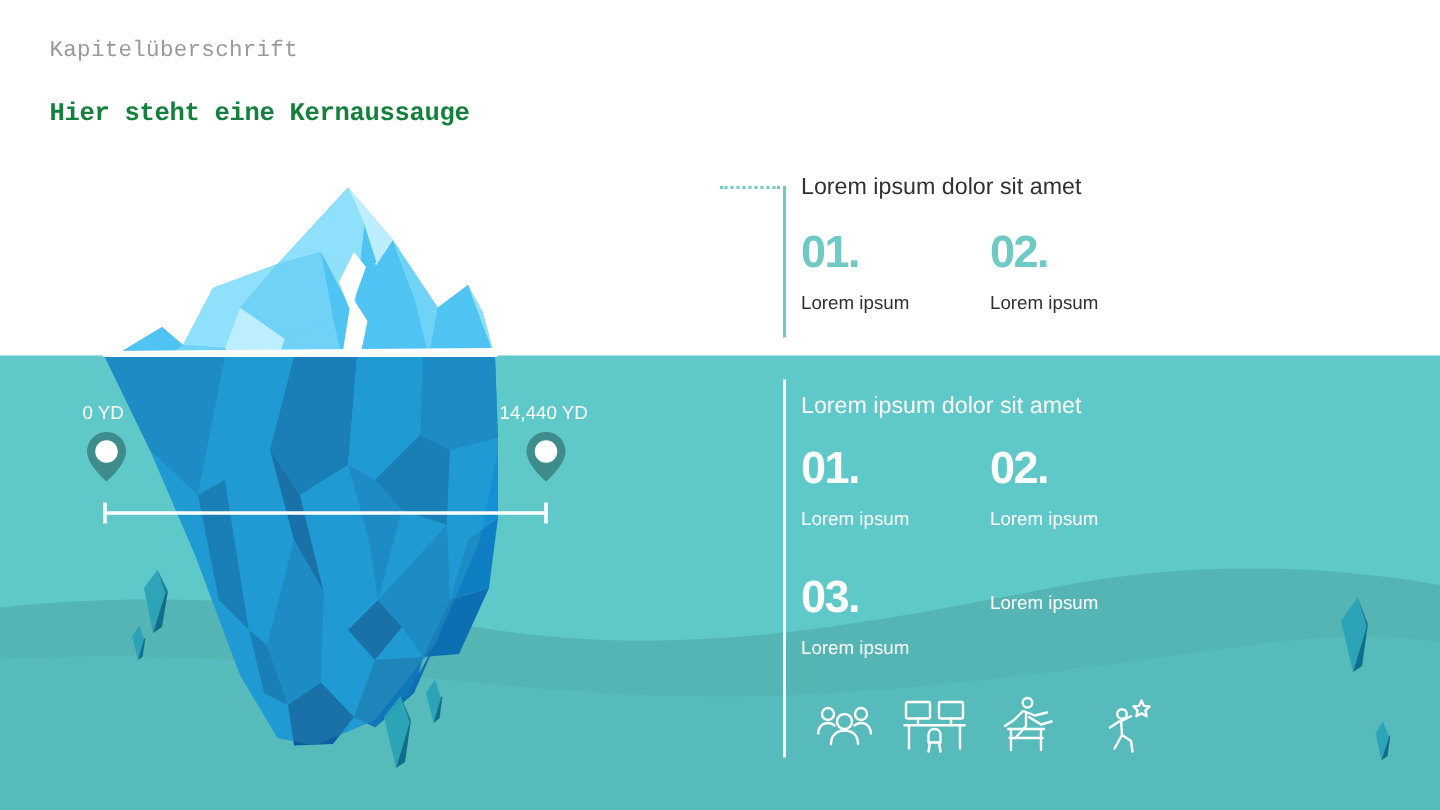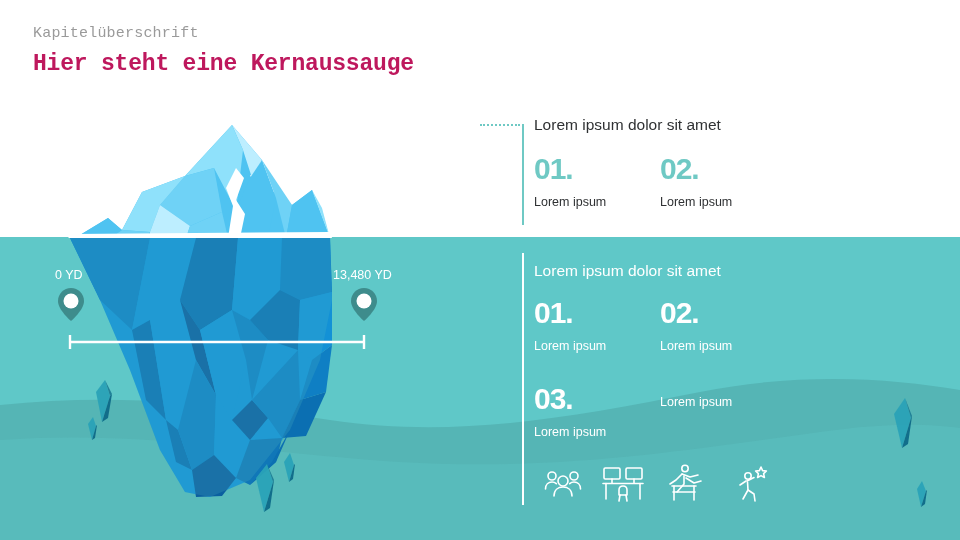--- a/index.html
+++ b/index.html
@@ -7,21 +7,21 @@
     width:960px;height:540px;overflow:hidden;
     font-family:"Liberation Sans", sans-serif;
     background:#ffffff;
     position:relative;
   }
   #slide{position:absolute;inset:0;width:960px;height:540px;overflow:hidden;background:#fff;}
 
   
   .hdr{position:absolute;left:33px;top:25px;font-family:Liberation Mono, monospace;}
   .kicker{font-size:15px;color:#9a9a9a;letter-spacing:.2px;line-height:1.2;}
-  .headline{font-size:23px;font-weight:bold;color:#be185d;letter-spacing:-.2px;margin-top:8px;line-height:1.2;}
+  .headline{font-size:17px;font-weight:bold;color:#15803d;letter-spacing:-.2px;margin-top:24px;line-height:1.2;}
 
   
   .art{position:absolute;left:0;top:0;width:960px;height:540px;}
 
   
   .panel-top{position:absolute;left:480px;top:118px;width:470px;height:118px;}
   .dotline{position:absolute;left:0;top:6px;width:40px;height:0;border-top:2px dotted #6fc9c4;}
   .vrule-top{position:absolute;left:42px;top:6px;width:2px;height:101px;background:#6fc9c4;}
   .panel-top .title{position:absolute;left:54px;top:-2px;font-size:15.5px;color:#2f3133;line-height:1.2;}
   .panel-top .col{position:absolute;top:36px;}
@@ -149,21 +149,21 @@
     </g>
   </svg>
 
   <div class="hdr">
     <div class="kicker">Kapitelüberschrift</div>
     <div class="headline">Hier steht eine Kernaussauge</div>
   </div>
 
   <div class="meas">
     <div class="lbl lbl-a">0 YD</div>
-    <div class="lbl lbl-b">13,480 YD</div>
+    <div class="lbl lbl-b">14,440 YD</div>
 
     <svg width="480" height="540" viewBox="0 0 480 540" style="position:absolute;left:0;top:0;">
 
       <g transform="translate(58,288)">
         <path d="M13,0 C20.2,0 26,5.8 26,13 C26,22 13,33 13,33 C13,33 0,22 0,13 C0,5.8 5.8,0 13,0 Z" fill="#3E8C8C"></path>
         <circle cx="13" cy="13" r="7.5" fill="#ffffff"></circle>
       </g>
 
       <g transform="translate(351,288)">
         <path d="M13,0 C20.2,0 26,5.8 26,13 C26,22 13,33 13,33 C13,33 0,22 0,13 C0,5.8 5.8,0 13,0 Z" fill="#3E8C8C"></path>

